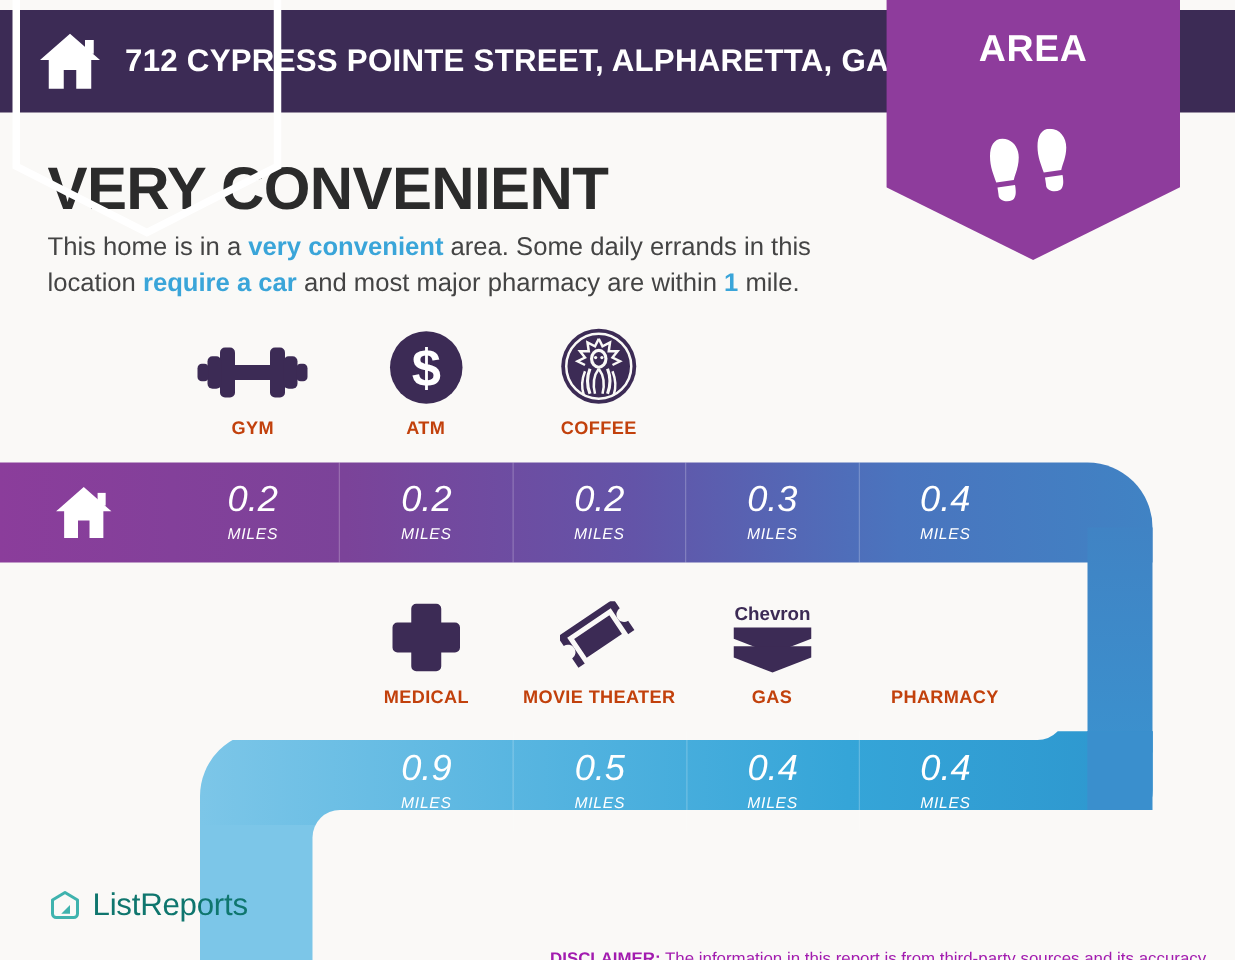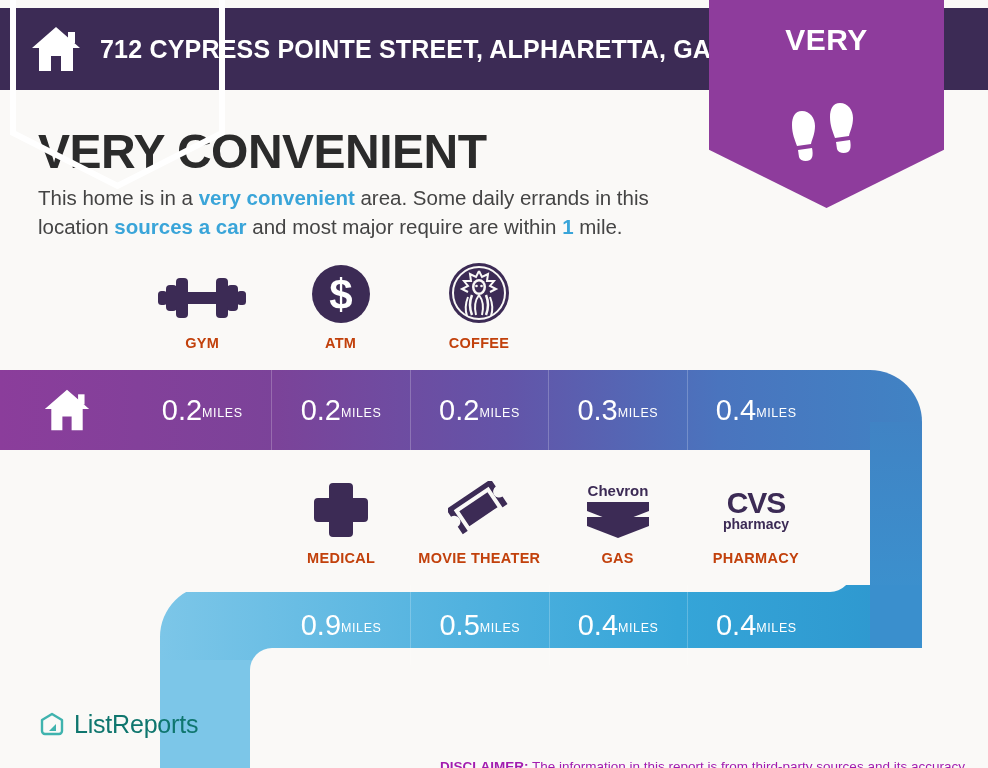--- a/index.html
+++ b/index.html
@@ -85,23 +85,24 @@
   .icon-label {
     margin-top: 11px; font-size: 14.5px; font-weight: 700;
     color: #c2410c; letter-spacing: .3px; white-space: nowrap;
   }
 
   
   .dist-row { position: absolute; z-index: 3; display: flex; height: 80px; }
   .dist-row-1 { left: 133px; top: 370px; width: 692px; }
   .dist-row-2 { left: 272px; top: 585px; width: 553px; }
   .dist-cell {
-    width: 138.4px; display: flex; flex-direction: row;
+    width: 138.4px; display: flex; flex-direction: column;
     align-items: center; justify-content: center; color: #FFFFFF;
     border-left: 1px solid rgba(255,255,255,.22);
+    font-style: italic;
   }
   .dist-cell:first-child { border-left: none; }
   .dist-value { font-size: 29px; font-weight: 400; line-height: 1; }
   .dist-unit { font-size: 12.5px; font-weight: 400; margin-top: 5px; letter-spacing: .6px; }
 
   .home-cell {
     position: absolute; left: 0px; top: 370px; width: 133px; height: 80px;
     display: flex; align-items: center; justify-content: center; z-index: 3;
   }
 
@@ -166,32 +167,32 @@
     <div class="header-address">712 CYPRESS POINTE STREET, ALPHARETTA, GA 30022</div>
   </div>
 
   <div class="badge"></div>
   <div class="badge-inner">
     <svg width="219" height="194" viewBox="0 0 219 194" xmlns="http://www.w3.org/2000/svg">
       <path d="M5,0 V133 L109.5,186 L214,133 V0" fill="none" stroke="#FFFFFF" stroke-width="6"></path>
     </svg>
   </div>
   <div class="badge-text">
-    <div>VERY</div>
+    <div>AREA</div>
   </div>
   <svg class="badge-feet" viewBox="0 0 90 62" xmlns="http://www.w3.org/2000/svg">
     <path d="M20,8 c8,0 13,7 13,15 c0,8 -3,13 -4,18 l-14,2 c-2,-6 -5,-12 -5,-21 C10,14 13,8 20,8 Z" fill="#FFFFFF"></path>
     <path d="M16,47 l14,-2 c1,5 1,10 -2,12 c-4,2 -10,1 -11,-3 Z" fill="#FFFFFF"></path>
     <path d="M58,0 c8,0 13,7 13,15 c0,8 -3,13 -4,18 l-14,2 c-2,-6 -5,-12 -5,-21 C48,6 51,0 58,0 Z" fill="#FFFFFF"></path>
     <path d="M54,39 l14,-2 c1,5 1,10 -2,12 c-4,2 -10,1 -11,-3 Z" fill="#FFFFFF"></path>
   </svg>
 
   <div class="headline">VERY CONVENIENT</div>
   <div class="subtext">
-    <span>This home is in a </span><b>very convenient</b><span> area. Some daily errands in this location </span><b>sources a car</b><span> and most major require are within </span><b>1</b><span> mile.</span>
+    <span>This home is in a </span><b>very convenient</b><span> area. Some daily errands in this location </span><b>require a car</b><span> and most major pharmacy are within </span><b>1</b><span> mile.</span>
   </div>
 
   <div class="icon-row icon-row-1">
 
     <div class="icon-cell">
       <div class="icon-glyph">
         <svg width="92" height="52" viewBox="0 0 92 52" xmlns="http://www.w3.org/2000/svg">
           <rect x="30" y="20" width="32" height="12" fill="#3C2B55"></rect>
           <rect x="20" y="6" width="12" height="40" rx="4" fill="#3C2B55"></rect>
           <rect x="60" y="6" width="12" height="40" rx="4" fill="#3C2B55"></rect>
@@ -293,26 +294,20 @@
         <svg width="70" height="58" viewBox="0 0 70 58" xmlns="http://www.w3.org/2000/svg">
           <text x="35" y="15" font-family="Liberation Sans, sans-serif" font-size="15" font-weight="700" fill="#3C2B55" text-anchor="middle">Chevron</text>
           <path d="M4 21 h62 v9 l-31,12 l-31,-12 Z" fill="#3C2B55"></path>
           <path d="M4 36 h62 v9 l-31,12 l-31,-12 Z" fill="#3C2B55"></path>
         </svg>
       </div>
       <div class="icon-label">GAS</div>
     </div>
 
     <div class="icon-cell">
-      <div class="icon-glyph">
-        <svg width="92" height="58" viewBox="0 0 92 58" xmlns="http://www.w3.org/2000/svg">
-          <text x="46" y="32" font-family="Liberation Sans, sans-serif" font-size="30" font-weight="700" fill="#3C2B55" text-anchor="middle" letter-spacing="-1">CVS</text>
-          <text x="46" y="48" font-family="Liberation Sans, sans-serif" font-size="14" font-weight="700" fill="#3C2B55" text-anchor="middle">pharmacy</text>
-        </svg>
-      </div>
       <div class="icon-label">PHARMACY</div>
     </div>
   </div>
 
   <div class="dist-row dist-row-2">
     <div class="dist-cell">
       <div class="dist-value">0.9</div>
       <div class="dist-unit">MILES</div>
     </div>
     <div class="dist-cell">

